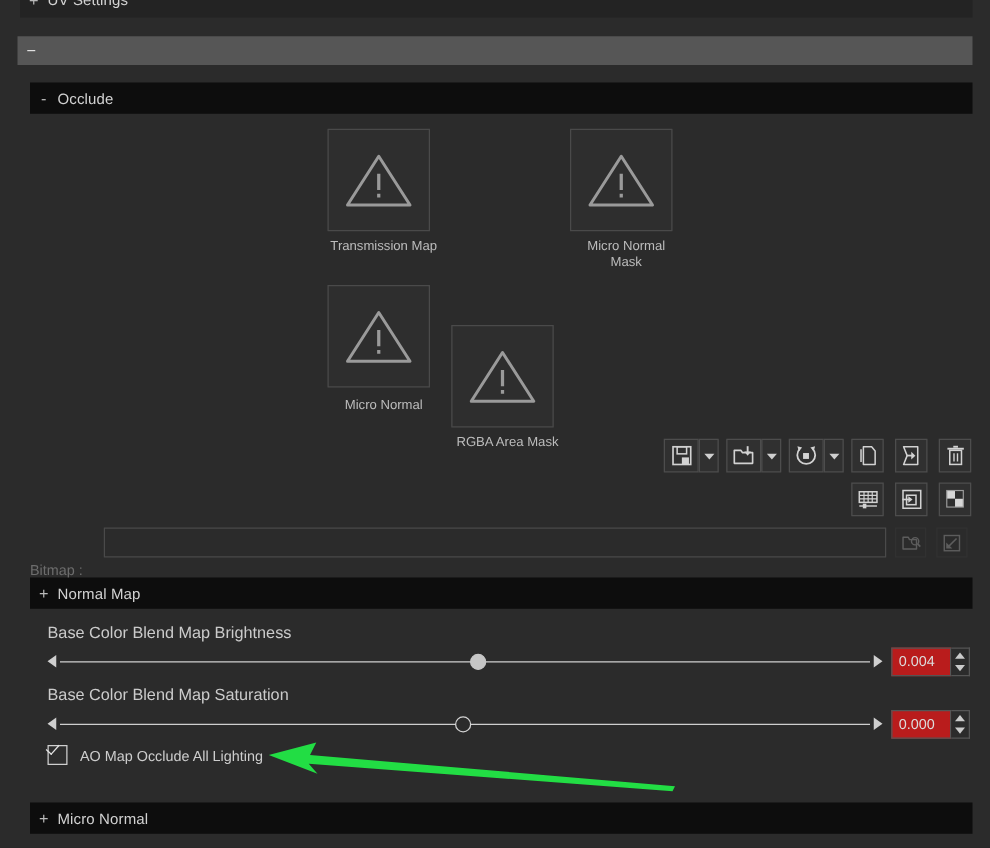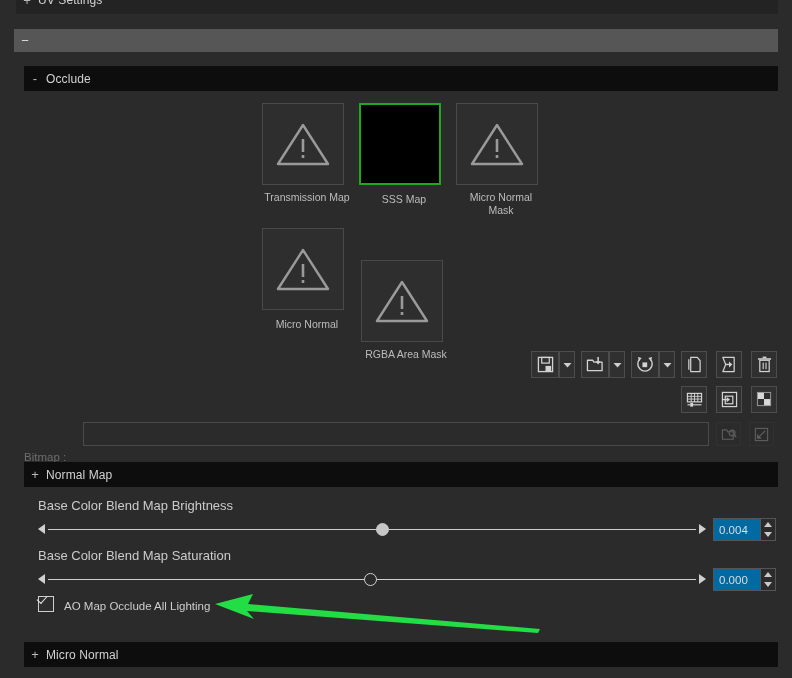--- a/index.html
+++ b/index.html
@@ -115,21 +115,21 @@
   .cap.right { right: 0; border-left: 7px solid #cfcfcf; }
   .handle {
     position: absolute; top: 2px; width: 13px; height: 13px;
     border-radius: 50%;
   }
   .handle.filled { background: #c6c6c6; border: 1px solid #c6c6c6; }
   .handle.hollow { background: #2b2b2b; border: 1.5px solid #d3d3d3; }
 
   .numbox {
     position: absolute; width: 48px; height: 23px;
-    background: #0369a1; border: 1px solid #555;
+    background: #b91c1c; border: 1px solid #555;
     color: #dcdcdc; font-size: 11.5px;
     display: flex; align-items: center; padding-left: 5px;
   }
   .spin {
     position: absolute; width: 15px; height: 23px;
     background: #2b2b2b; border: 1px solid #555; border-left: none;
     display: flex; flex-direction: column;
     align-items: center; justify-content: space-around;
   }
   .spin i { display: block; width: 0; height: 0; }
@@ -175,24 +175,20 @@
     <div class="thumb">
       <svg class="warn-tri" width="56" height="46" viewBox="0 0 56 46">
         <path d="M28 4 L53 43 L3 43 Z" fill="none" stroke="#9a9a9a" stroke-width="2.4" stroke-linejoin="round"></path>
         <rect x="26.7" y="18" width="2.6" height="13" fill="#9a9a9a"></rect>
         <rect x="26.7" y="34" width="2.6" height="3" fill="#9a9a9a"></rect>
       </svg>
     </div>
     <div class="thumb-label">Transmission Map</div>
   </div>
 
-  <div class="thumb-cell" style="left:359px; top:103px;">
-    <div class="thumb selected"></div>
-    <div class="thumb-label" style="margin-top:8px;">SSS Map</div>
-  </div>
 
   <div class="thumb-cell" style="left:456px; top:103px;">
     <div class="thumb">
       <svg class="warn-tri" width="56" height="46" viewBox="0 0 56 46">
         <path d="M28 4 L53 43 L3 43 Z" fill="none" stroke="#9a9a9a" stroke-width="2.4" stroke-linejoin="round"></path>
         <rect x="26.7" y="18" width="2.6" height="13" fill="#9a9a9a"></rect>
         <rect x="26.7" y="34" width="2.6" height="3" fill="#9a9a9a"></rect>
       </svg>
     </div>
     <div class="thumb-label">Micro Normal Mask</div>

